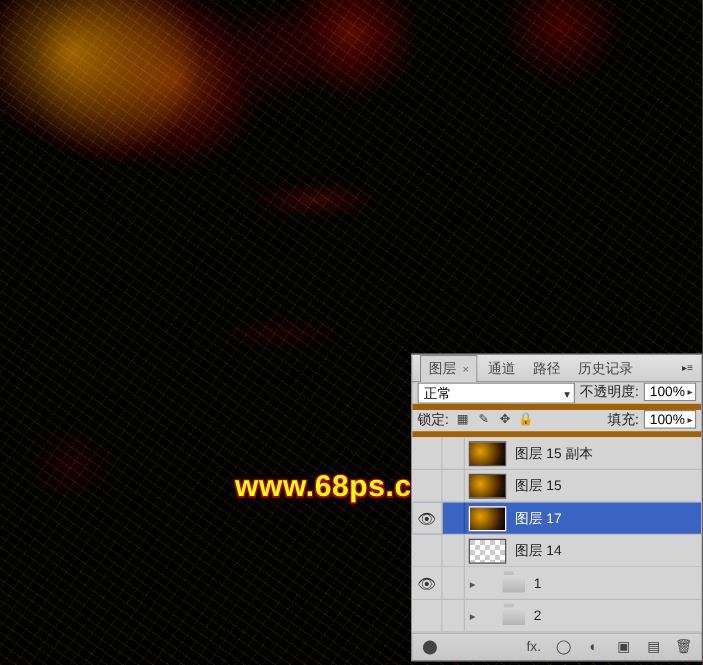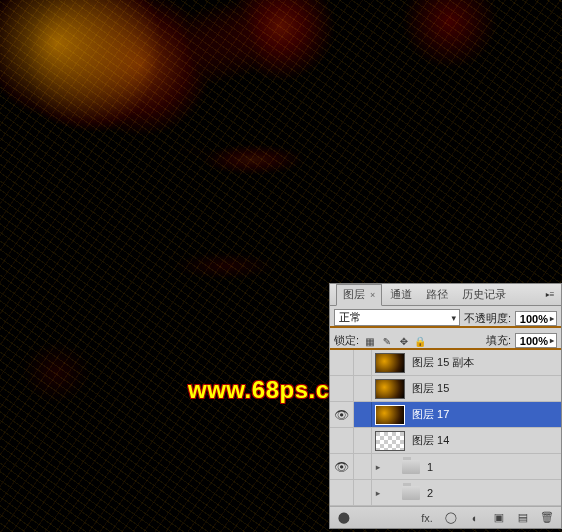--- a/index.html
+++ b/index.html
@@ -76,25 +76,25 @@
 }
 .tab-close { margin-left: 2px; font-size: 9px; color:#666; }
 .tabs-menu {
   margin-left: auto; margin-right: 4px;
   width: 14px; height: 12px;
   display:flex; align-items:center; justify-content:center;
   font-size: 8px; color:#333;
 }
 
 .row {
-  display: flex; align-items: flex-end;
+  display: flex; align-items: flex-start;
   height: 22px;
   padding: 0 4px;
   gap: 4px;
-  border-bottom: 2px solid #a16207;
+  border-bottom: 5px solid #a16207;
   background: #d4d4d4;
 }
 .select {
   flex: 1;
   height: 17px;
   background: #fff;
   border: 1px solid #888;
   display: flex; align-items: center;
   padding: 0 4px;
   position: relative;
@@ -103,21 +103,20 @@
   content:"▾"; position:absolute; right:3px; font-size:9px; color:#333;
 }
 .lbl { color:#222; white-space:nowrap; }
 .pctbox {
   width: 42px; height: 15px;
   background:#fff; border:1px solid #888;
   display:flex; align-items:center;
   padding: 0 2px;
   position: relative;
   justify-content: flex-end;
-  font-weight: bold;
 }
 .pctbox .caret { margin-left:2px; font-size:8px; color:#333; }
 
 .lock-icons { display:flex; gap:3px; align-items:center; }
 .lock-icons span {
   width: 14px; height: 14px;
   display:inline-flex; align-items:center; justify-content:center;
   font-size: 10px; color:#444;
 }
 

